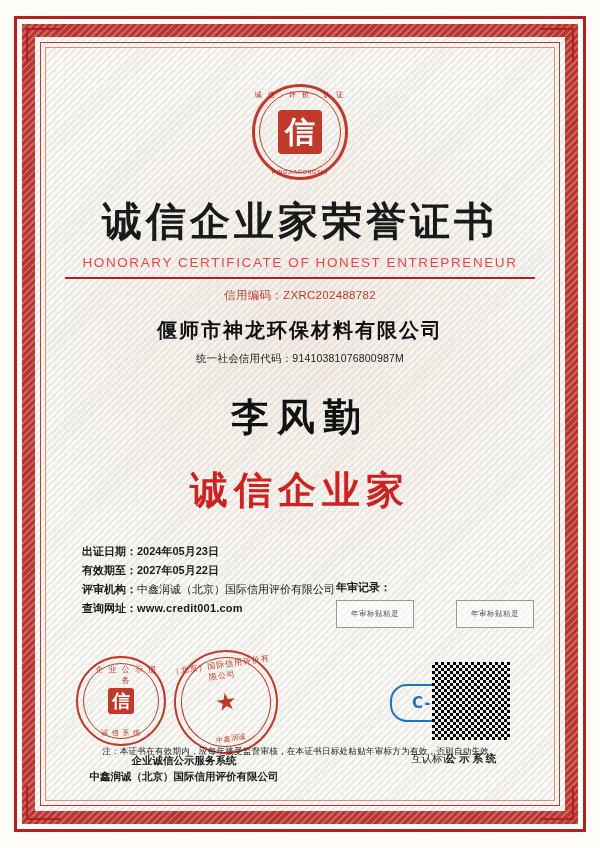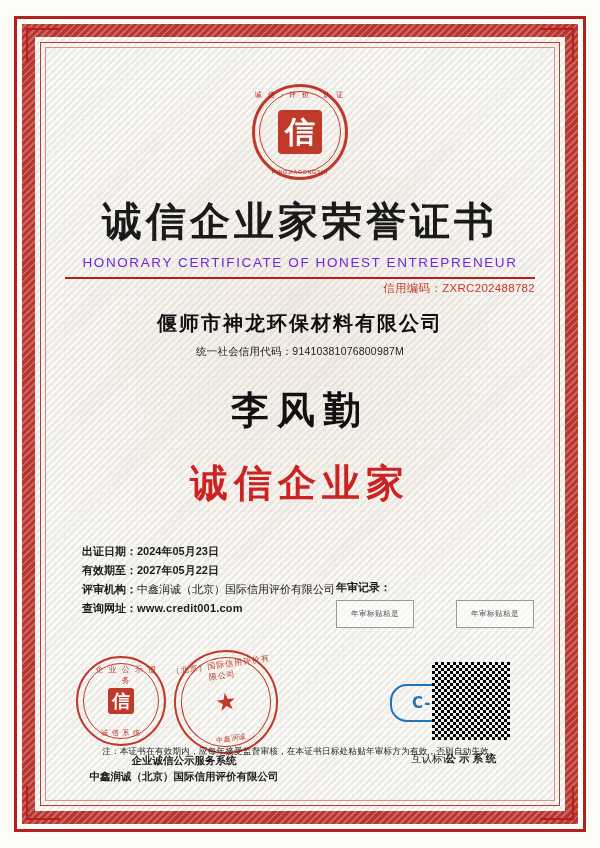--- a/index.html
+++ b/index.html
@@ -148,36 +148,36 @@
     font-size: 40px;
     font-weight: bold;
     color: #1a1a1a;
     letter-spacing: 4px;
     font-family: "DejaVu Sans", sans-serif;
     text-align: center;
   }
   .title-en {
     margin-top: 6px;
     font-size: 13.5px;
-    color: #6d28d9;
+    color: #ef4444;
     letter-spacing: 1.6px;
     text-align: right;
     font-weight: 500;
   }
   .title-rule {
     margin-top: 7px;
     width: 470px;
     height: 2px;
     background: #b32020;
   }
 
   .credit-no {
     width: 470px;
-    text-align: right;
-    margin-top: 2px;
+    text-align: center;
+    margin-top: 9px;
     font-size: 11.5px;
     color: #c0392b;
     letter-spacing: 0.3px;
   }
 
   .company {
     margin-top: 14px;
     font-size: 20px;
     font-weight: bold;
     color: #111;

